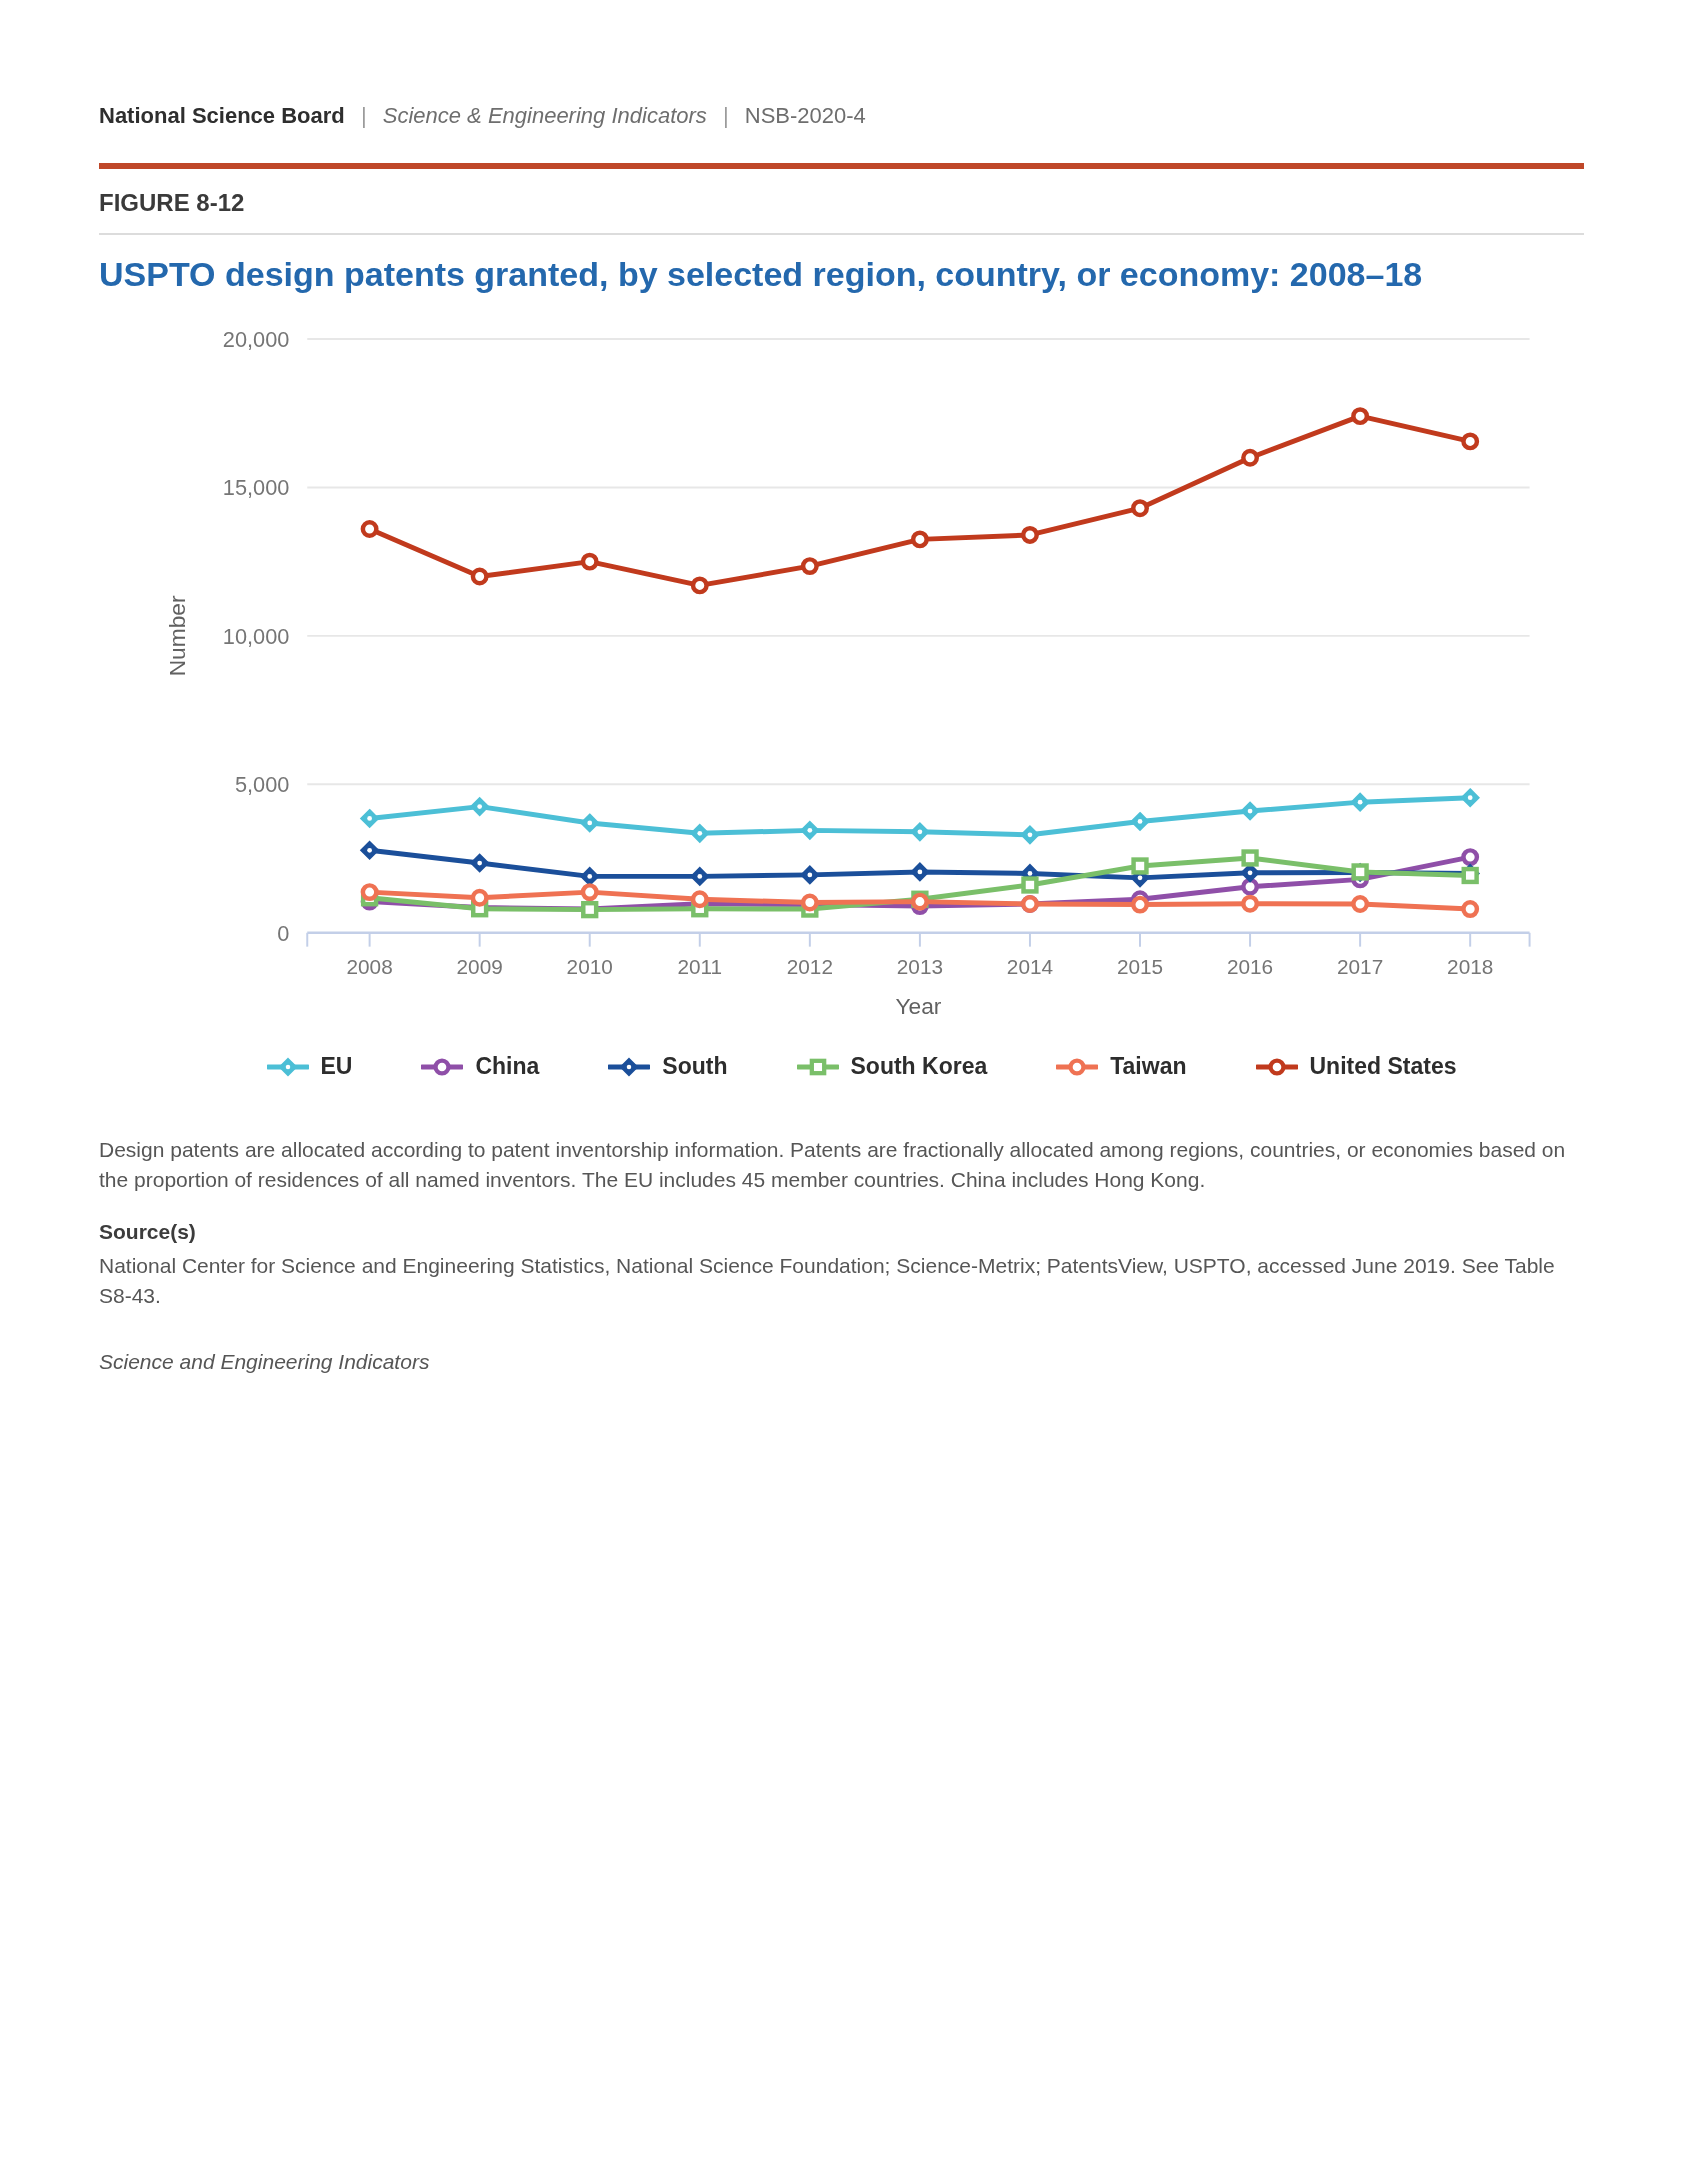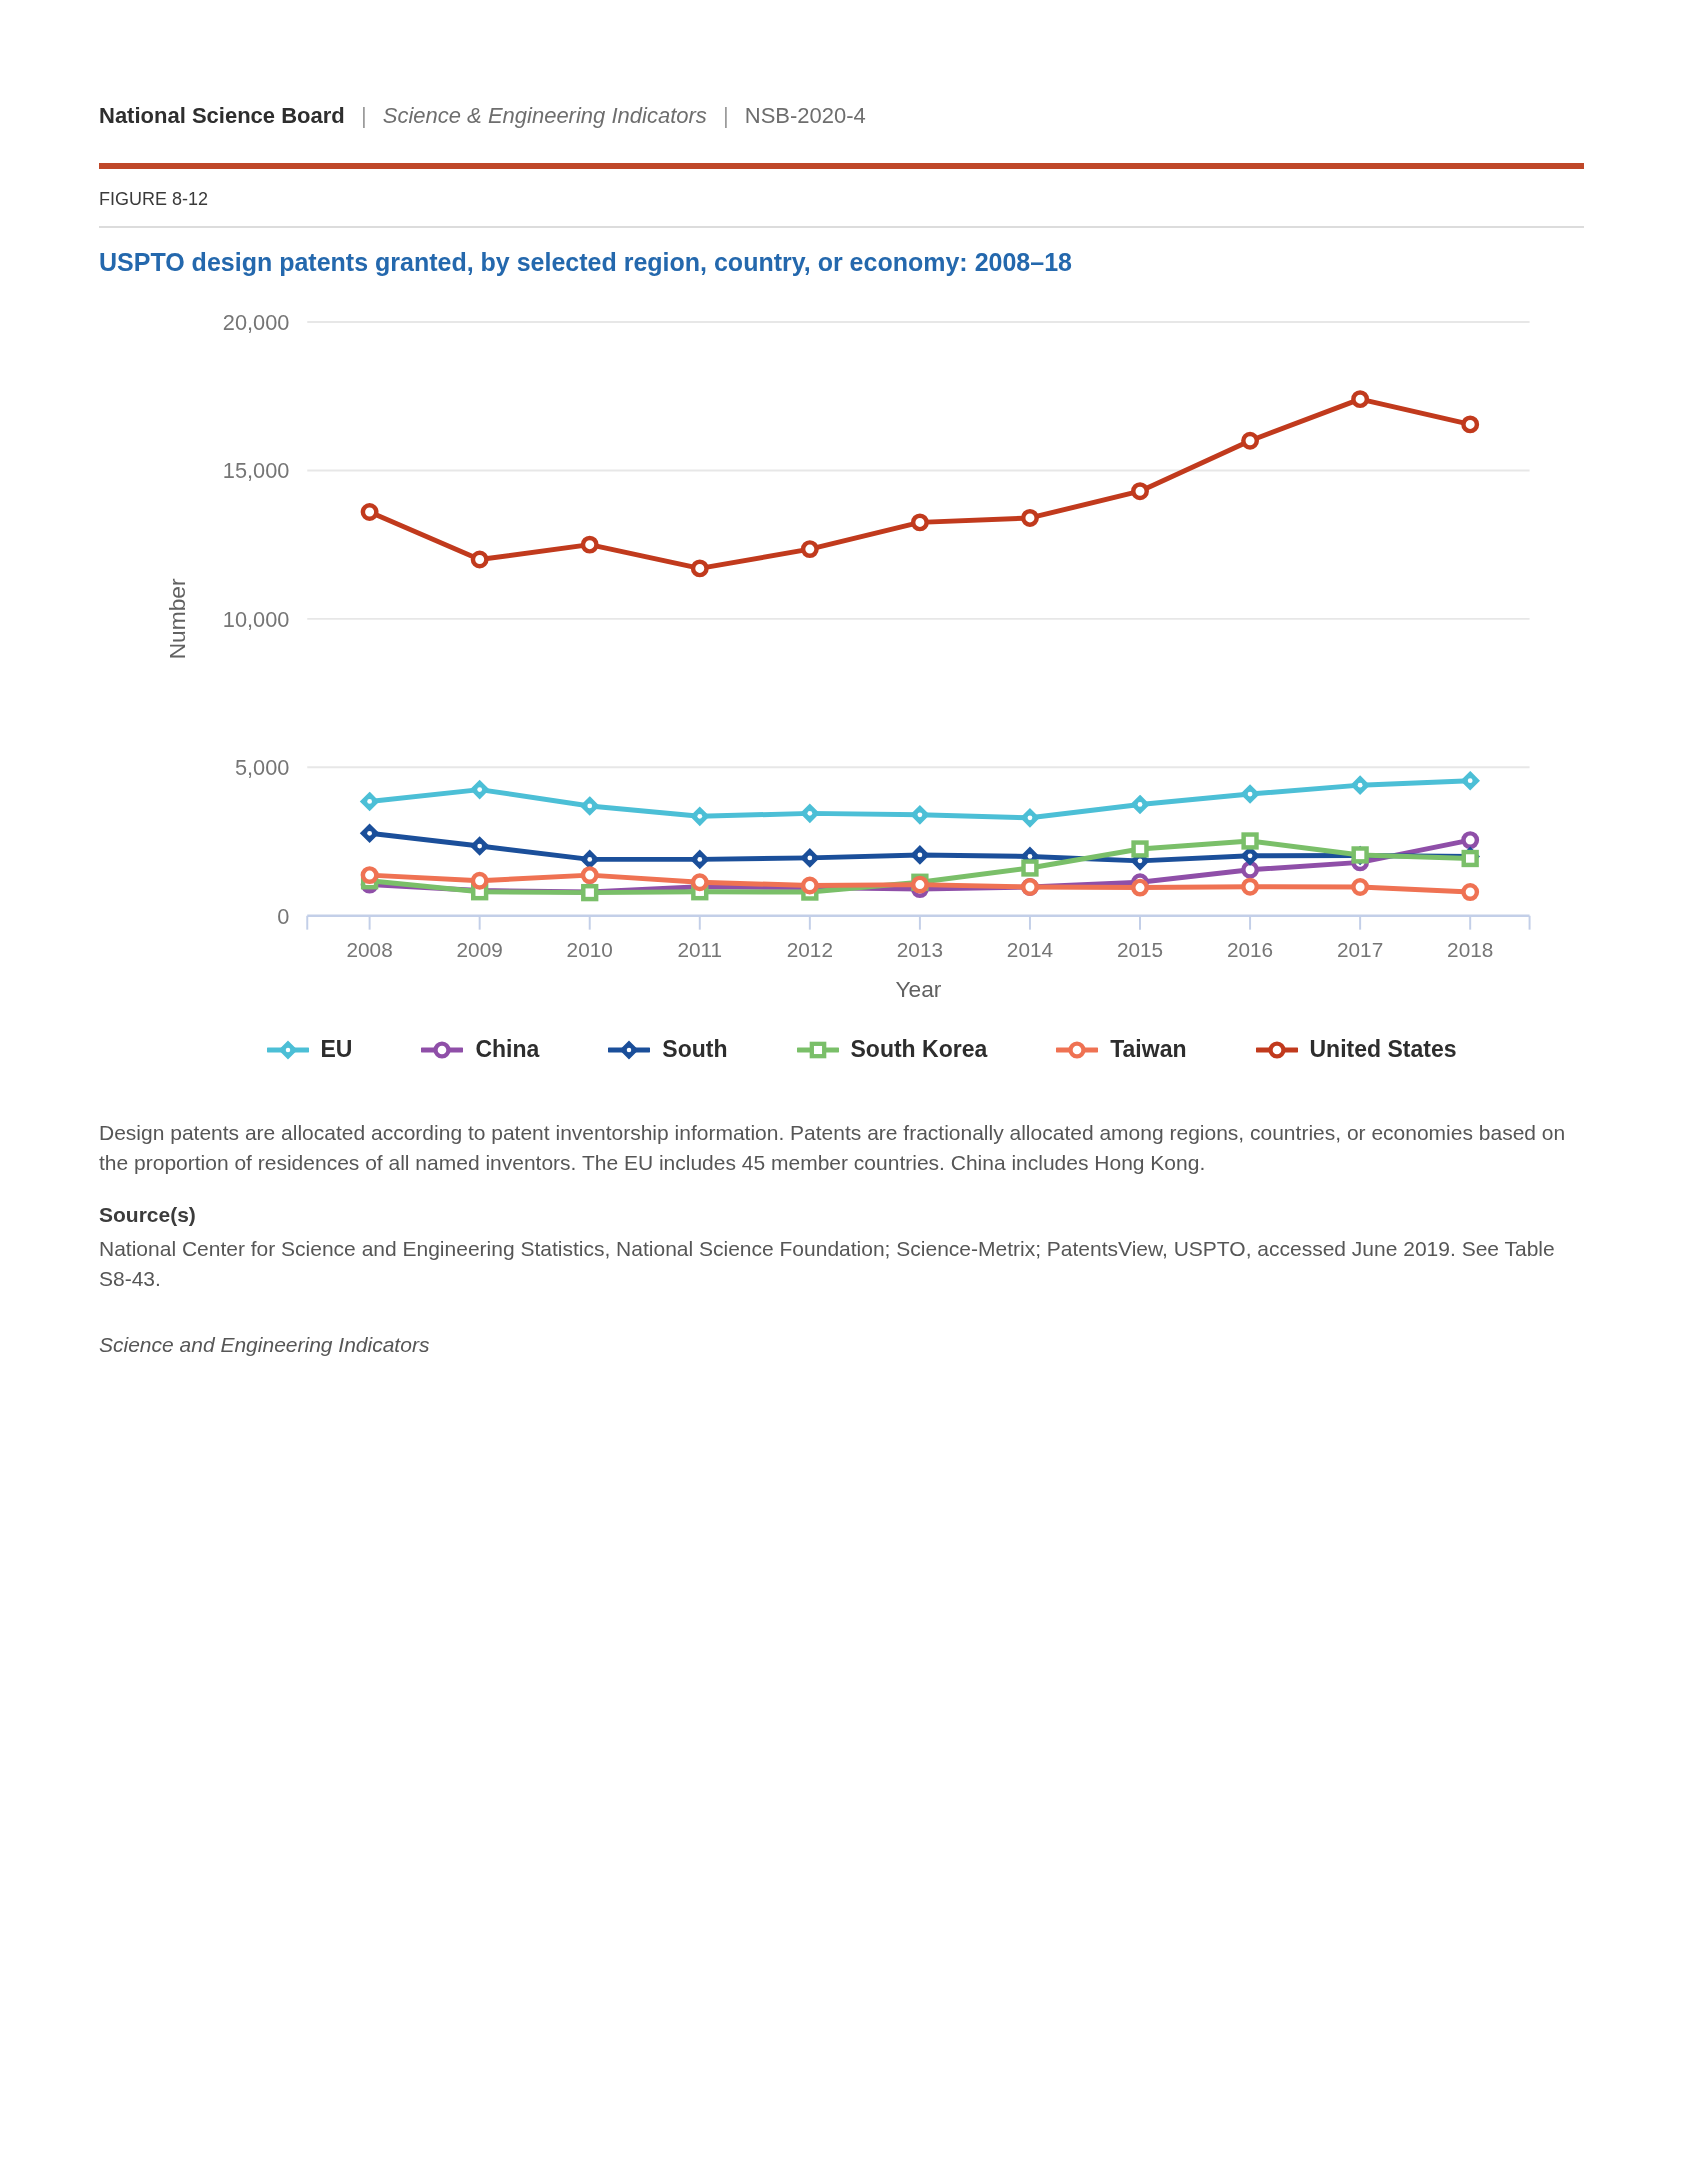--- a/index.html
+++ b/index.html
@@ -29,33 +29,33 @@
   .doc-header .sep { color: #9b9b9b; padding: 0 10px; }
   .doc-header .pub { font-style: italic; color: #6e6e6e; }
   .doc-header .rid { color: #6e6e6e; }
   .rule-red {
     margin-top: 34px;
     height: 6px;
     width: 100%;
   }
   .figure-label {
     margin-top: 20px;
-    font-size: 18px;
-    font-weight: normal;
+    font-size: 24px;
+    font-weight: bold;
     color: #3a3a3a;
   }
   .rule-thin {
     margin-top: 16px;
     height: 2px;
     background: #dcdcdc;
     width: 100%;
   }
   .fig-title {
     margin-top: 20px;
-    font-size: 25px;
+    font-size: 34px;
     font-weight: bold;
   }
   
   .chart-wrap {
     margin-top: 22px;
     margin-left: 40px;
   }
   svg text { font-family: "Liberation Sans", sans-serif; }
   
   .legend-row {

